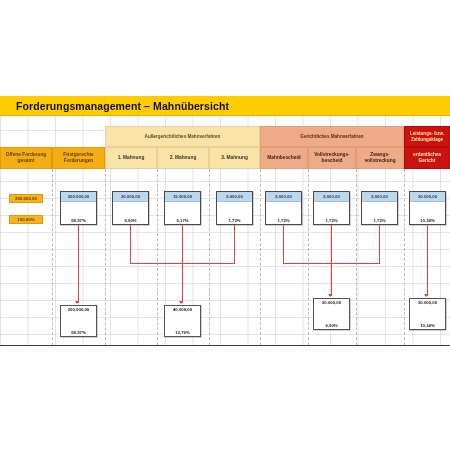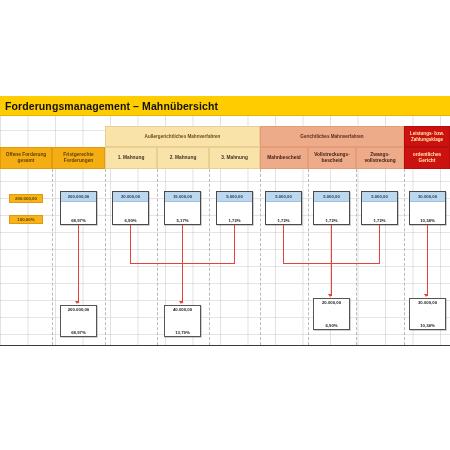--- a/index.html
+++ b/index.html
@@ -15,21 +15,21 @@
   .grid{position:absolute;inset:0;
         background-image:
           linear-gradient(to right,rgba(190,190,190,.45) 1px,transparent 1px),
           linear-gradient(to bottom,rgba(190,190,190,.40) 1px,transparent 1px);
         background-size:27.5px 17px;
         pointer-events:none;}
 
   
   .title-bar{position:absolute;left:0;top:0;width:450px;height:19px;background:#ffcc00;
              display:flex;align-items:center;border-bottom:1px solid #e0b400;}
-  .title-bar .txt{font-size:10.5px;font-weight:bold;color:#111;padding-left:5px;letter-spacing:.1px;
+  .title-bar .txt{font-size:10.5px;font-weight:bold;color:#111;padding-left:16px;letter-spacing:.1px;
                   white-space:nowrap;}
 
   
   .grp{position:absolute;display:flex;align-items:center;justify-content:center;text-align:center;
        font-size:4.6px;font-weight:bold;line-height:1.25;color:#6b4a12;box-sizing:border-box;}
   .grp.aus{background:#fae3a8;border:1px solid #e9cf93;}
   .grp.ger{background:#eeab8a;border:1px solid #e49b77;color:#5e2a16;}
   .grp.leist{background:#cc1111;border:1px solid #b80d0d;color:#ffe9a8;}
 
   .hcell{position:absolute;display:flex;align-items:center;justify-content:center;text-align:center;

